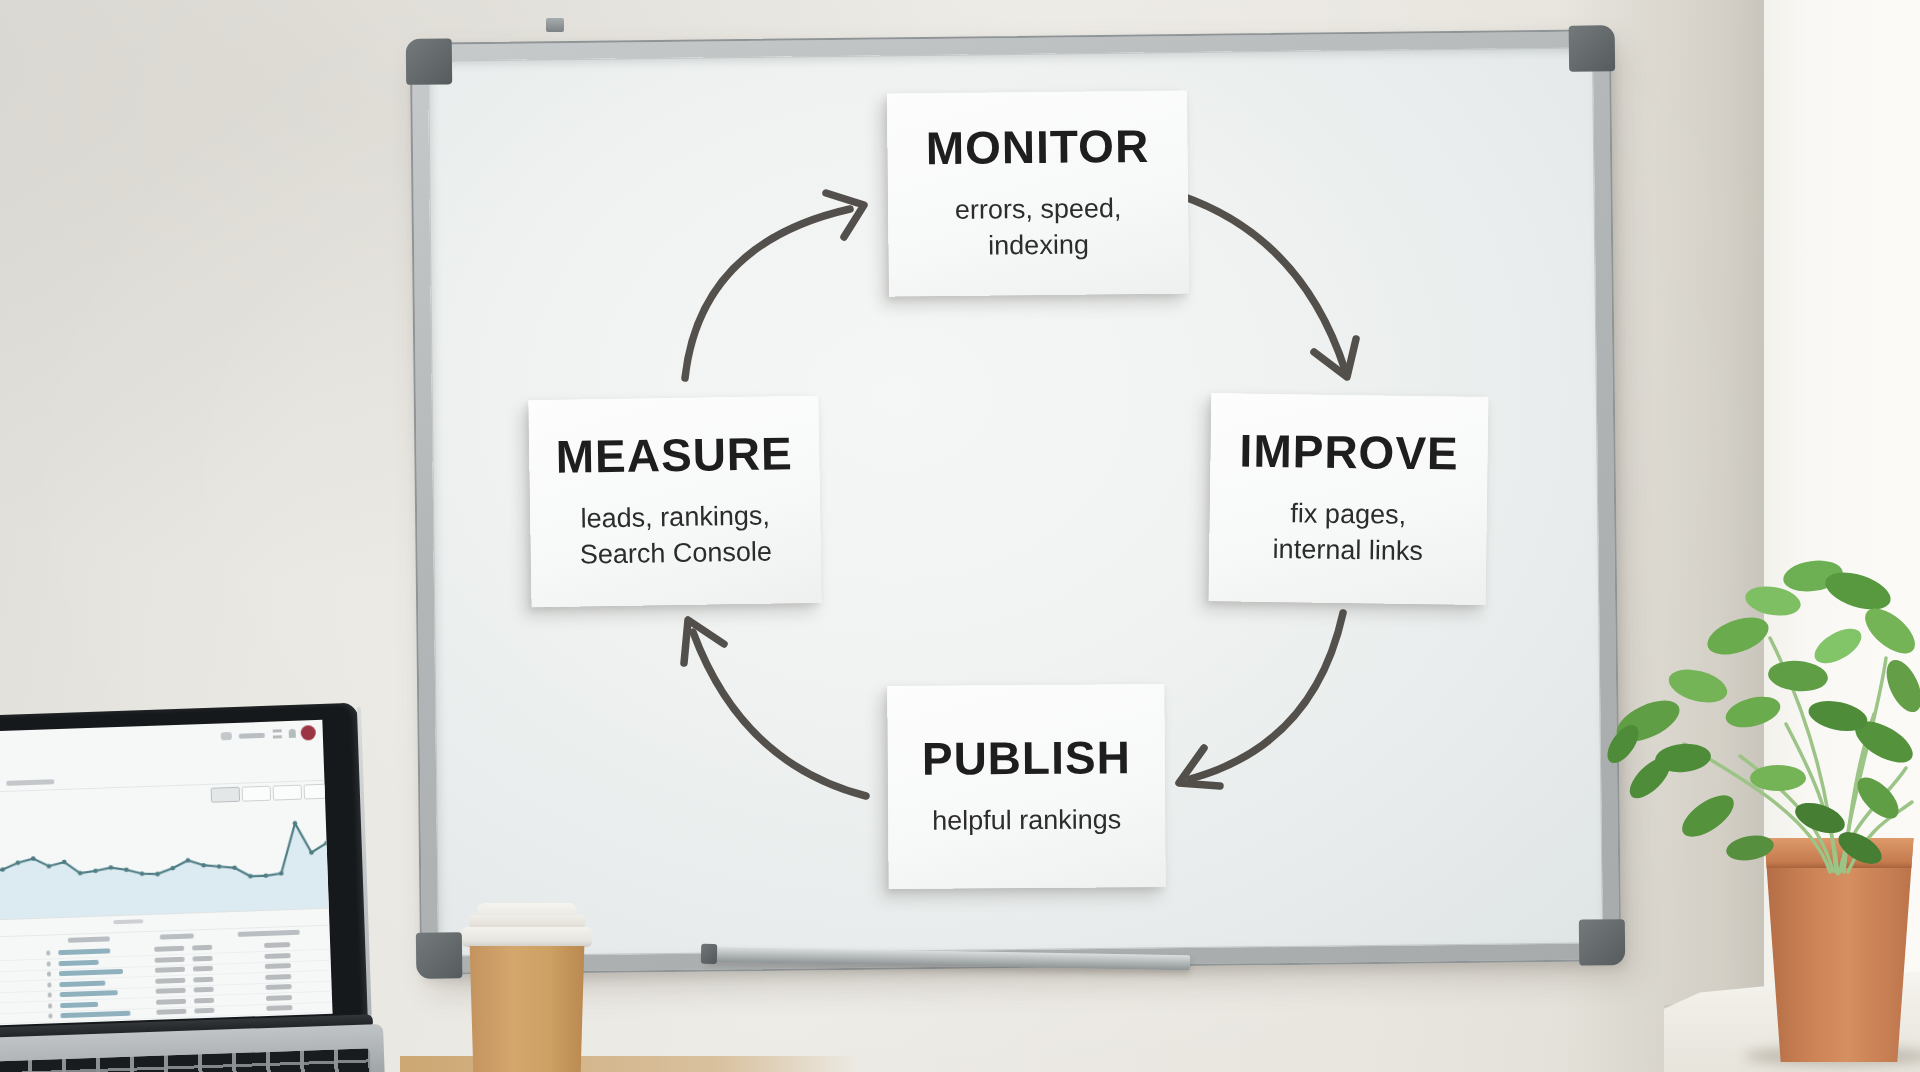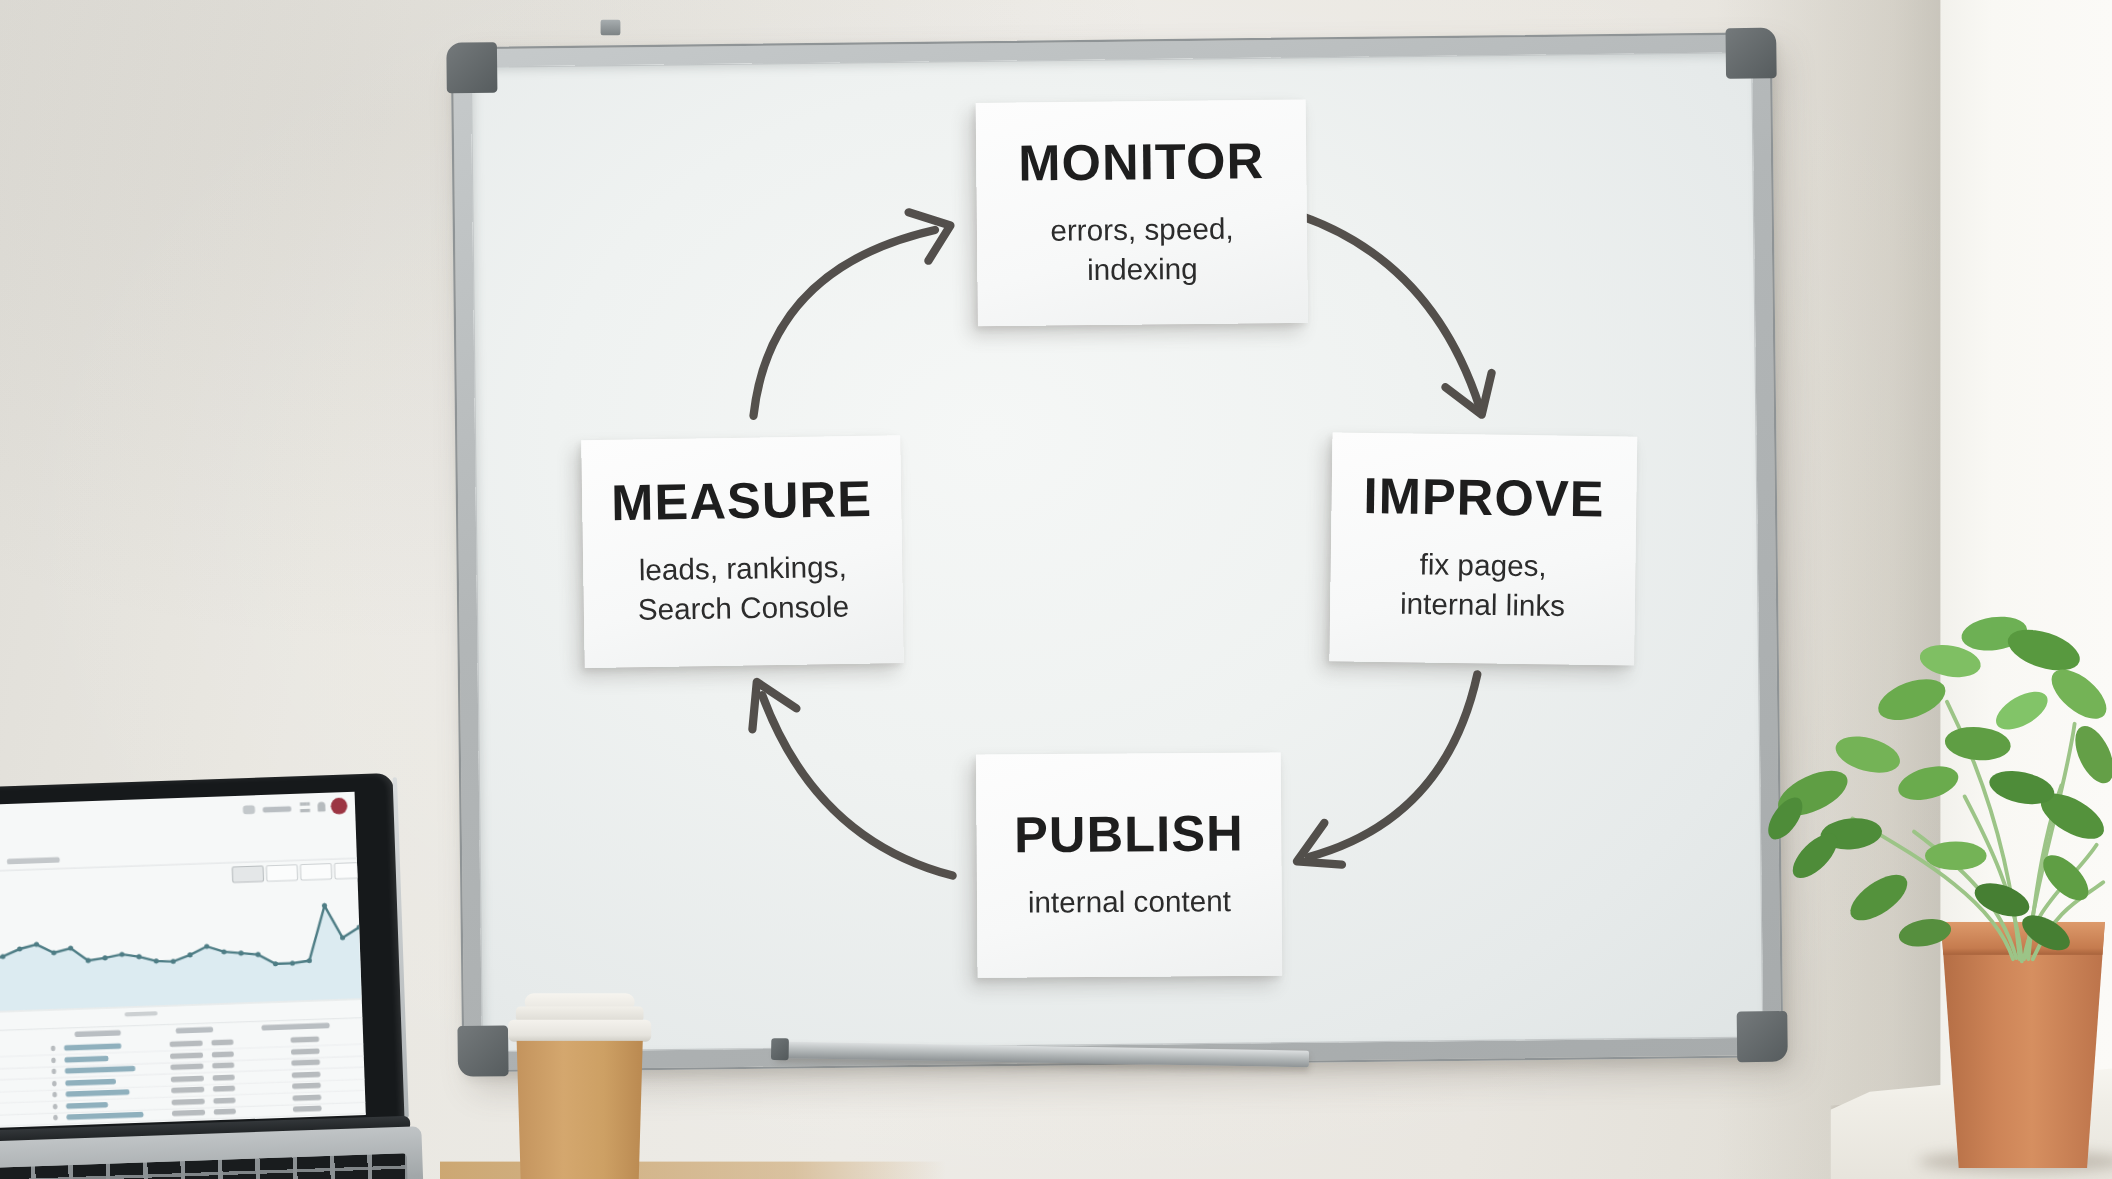--- a/index.html
+++ b/index.html
@@ -165,21 +165,21 @@
 <div class="card card-improve">
   <div class="card-title">IMPROVE</div>
   <div class="card-sub">
     <div>fix pages,</div>
     <div>internal links</div>
   </div>
 </div>
 <div class="card card-publish">
   <div class="card-title">PUBLISH</div>
   <div class="card-sub">
-    <div>internal content</div>
+    <div>helpful rankings</div>
     <div></div>
   </div>
 </div>
 <div class="card card-measure">
   <div class="card-title">MEASURE</div>
   <div class="card-sub">
     <div>leads, rankings,</div>
     <div>Search Console</div>
   </div>
 </div>

